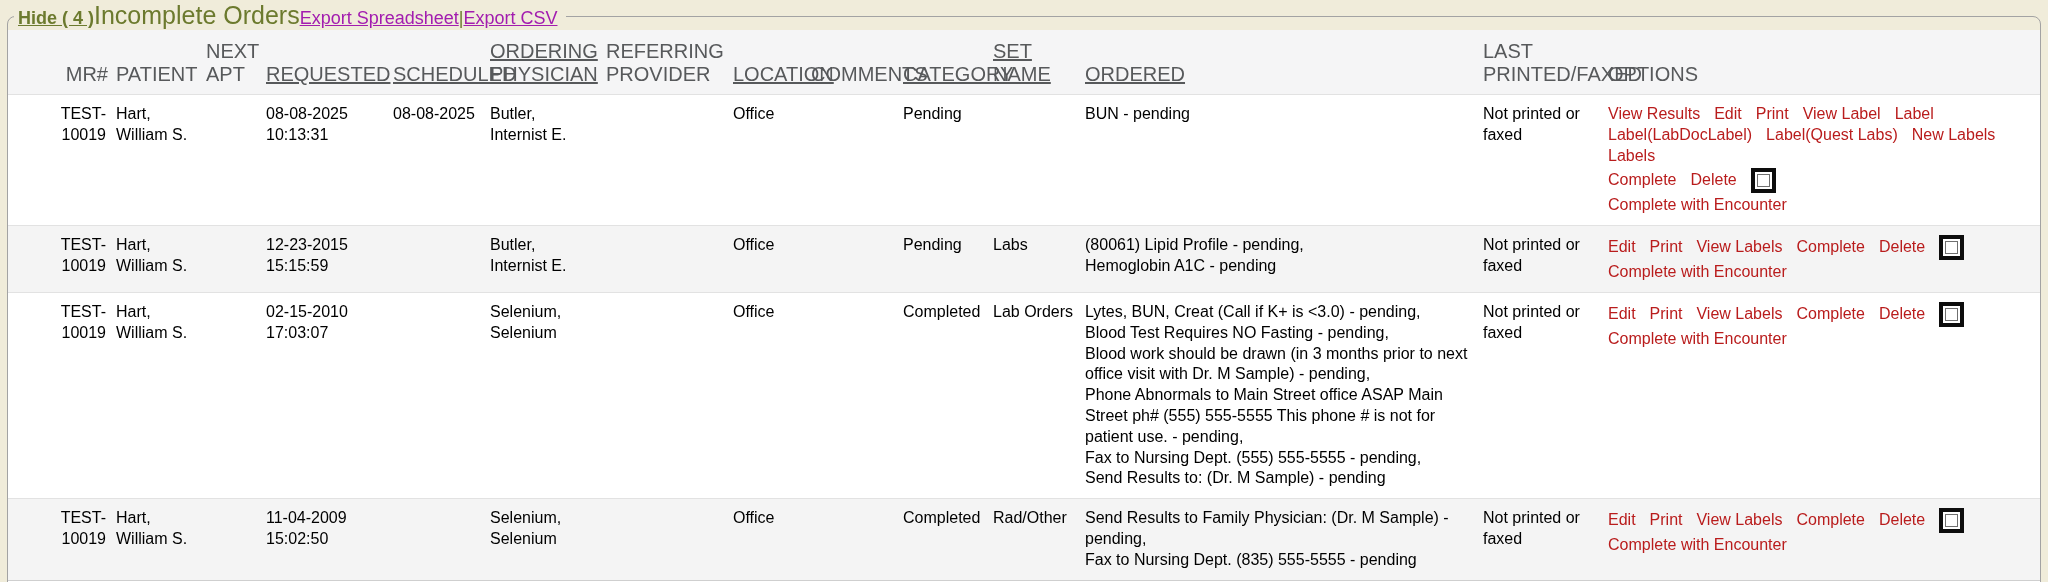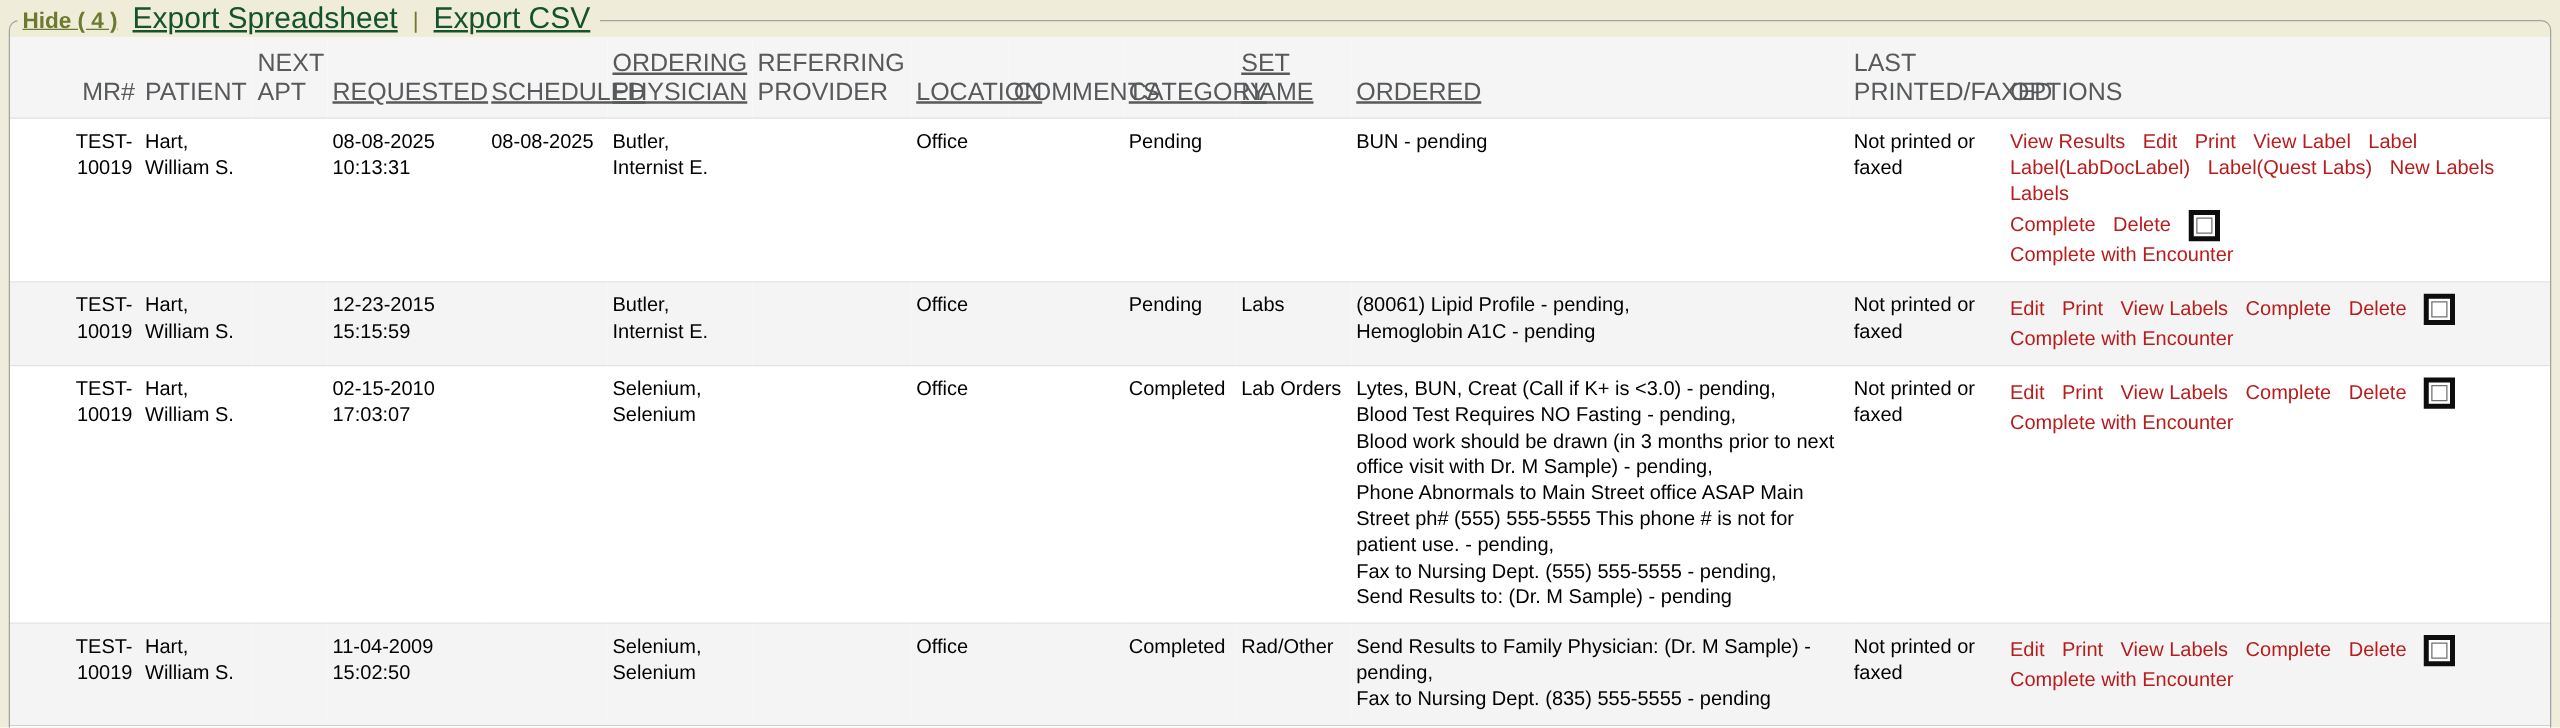--- a/index.html
+++ b/index.html
@@ -16,30 +16,30 @@
     margin:16px 7px 0 7px;
     border:1px solid #a3a3a3;
     border-radius:8px;
     background:#f0ecda;
     padding-top:13px;
   }
   .legend {
     position:absolute; top:-16px; left:6px;
     background:#f0ecda;
     padding:0 8px 0 4px;
-    display:flex; align-items:baseline; gap:12px;
+    display:flex; align-items:baseline; 
     white-space:nowrap;
   }
   .hide-link {
     color:#6c7a2e; font-weight:bold; font-size:18px;
     text-decoration:underline; cursor:pointer;
   }
   .legend-title { color:#6c7a2e; font-size:25px; }
   .export-link {
-    color:#14532d; font-size:24px; text-decoration:underline; cursor:pointer;
+    color:#a21caf; font-size:18px; text-decoration:underline; cursor:pointer;
   }
   .legend-sep { color:#6c7a2e; font-size:18px; }
   
   table.orders {
     width:100%; border-collapse:collapse; table-layout:fixed;
     background:#fff;
     font-size:16px;
   }
   thead tr { background:#f5f5f6; }
   th {
@@ -85,20 +85,21 @@
     padding:6px 0 7px 0;
     border-radius:0 0 8px 8px;
   }
 </style>
 </head>
 <body>
 
 <div class="fs-wrap">
   <div class="legend">
     <span class="hide-link">Hide ( 4 )</span>
+    <span class="legend-title">Incomplete Orders</span>
     <span class="export-link">Export Spreadsheet</span>
     <span class="legend-sep">|</span>
     <span class="export-link">Export CSV</span>
   </div>
 
   <table class="orders">
     <colgroup>
       <col class="c-mr">
         <col class="c-patient">
         <col class="c-next">

